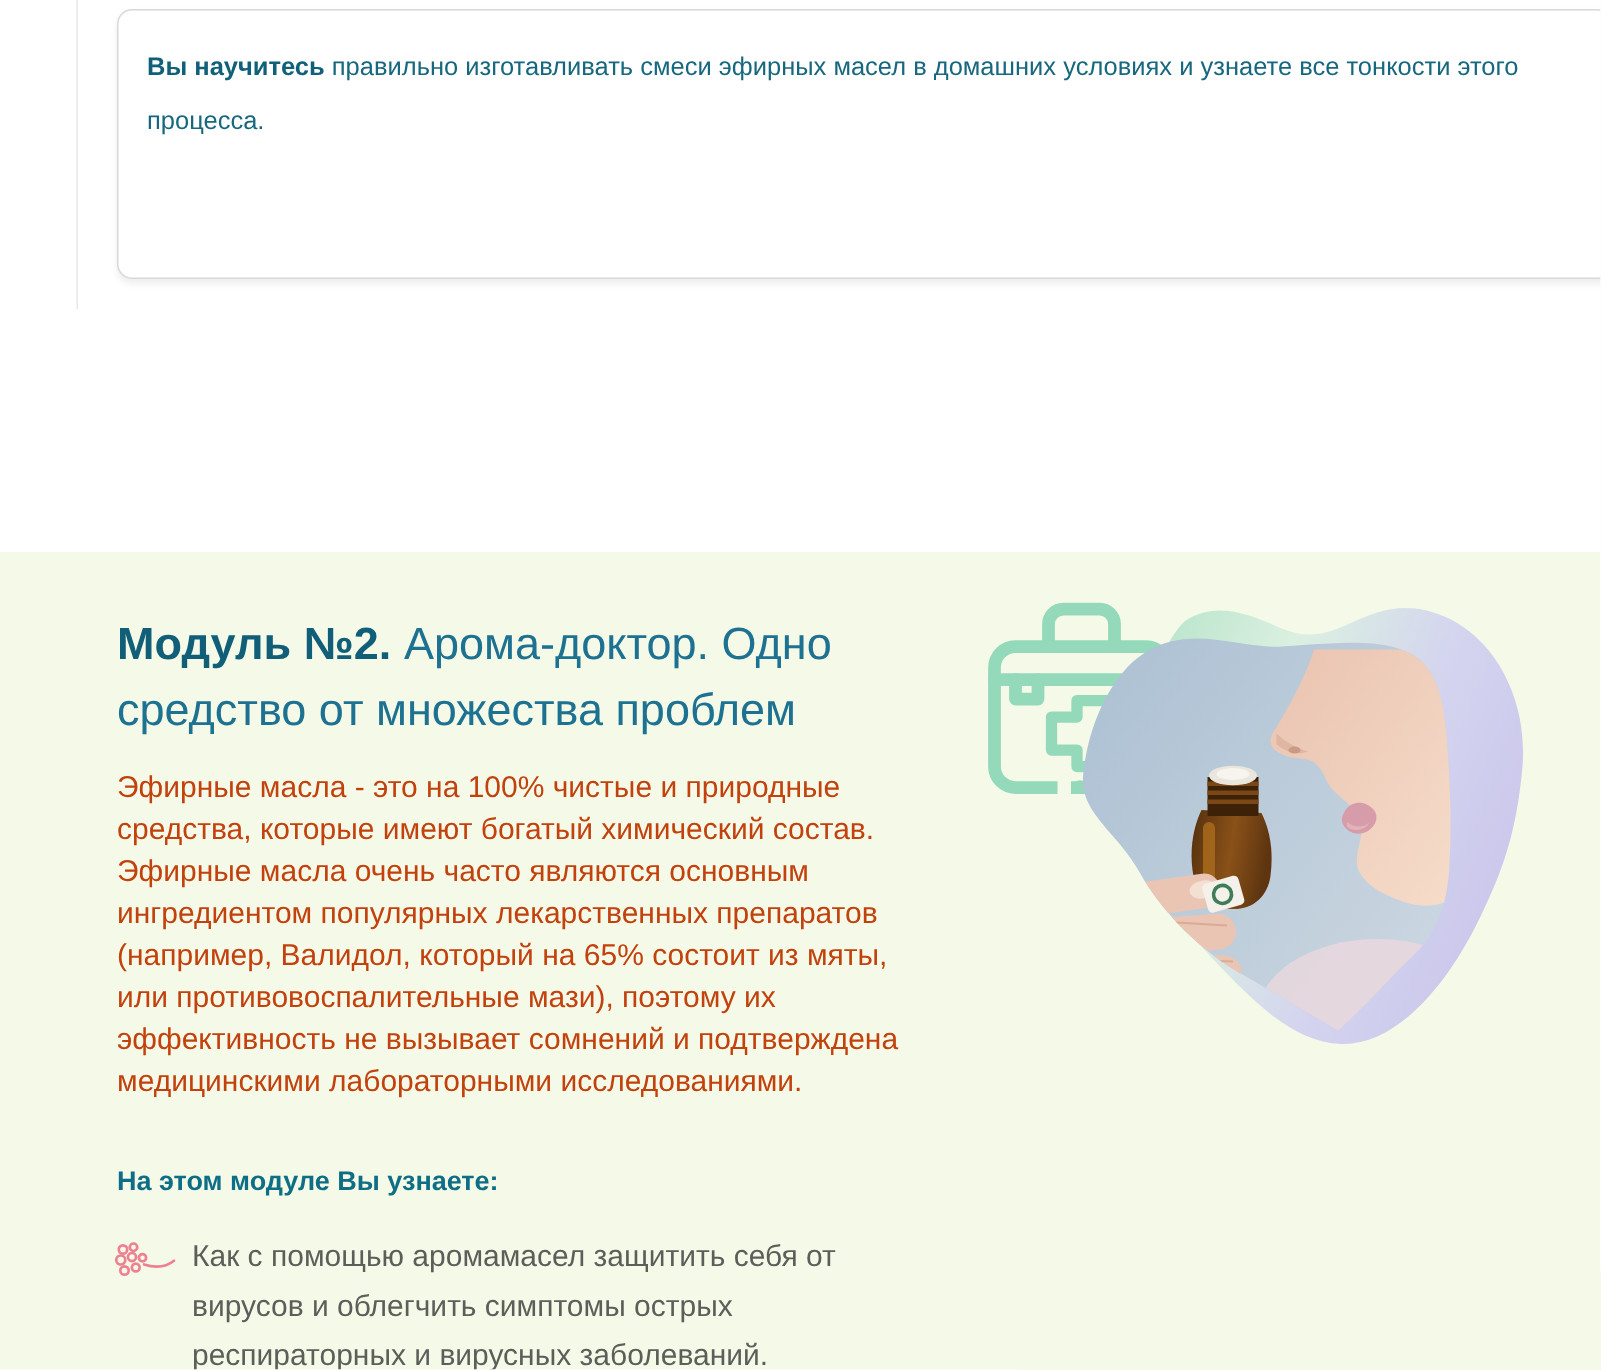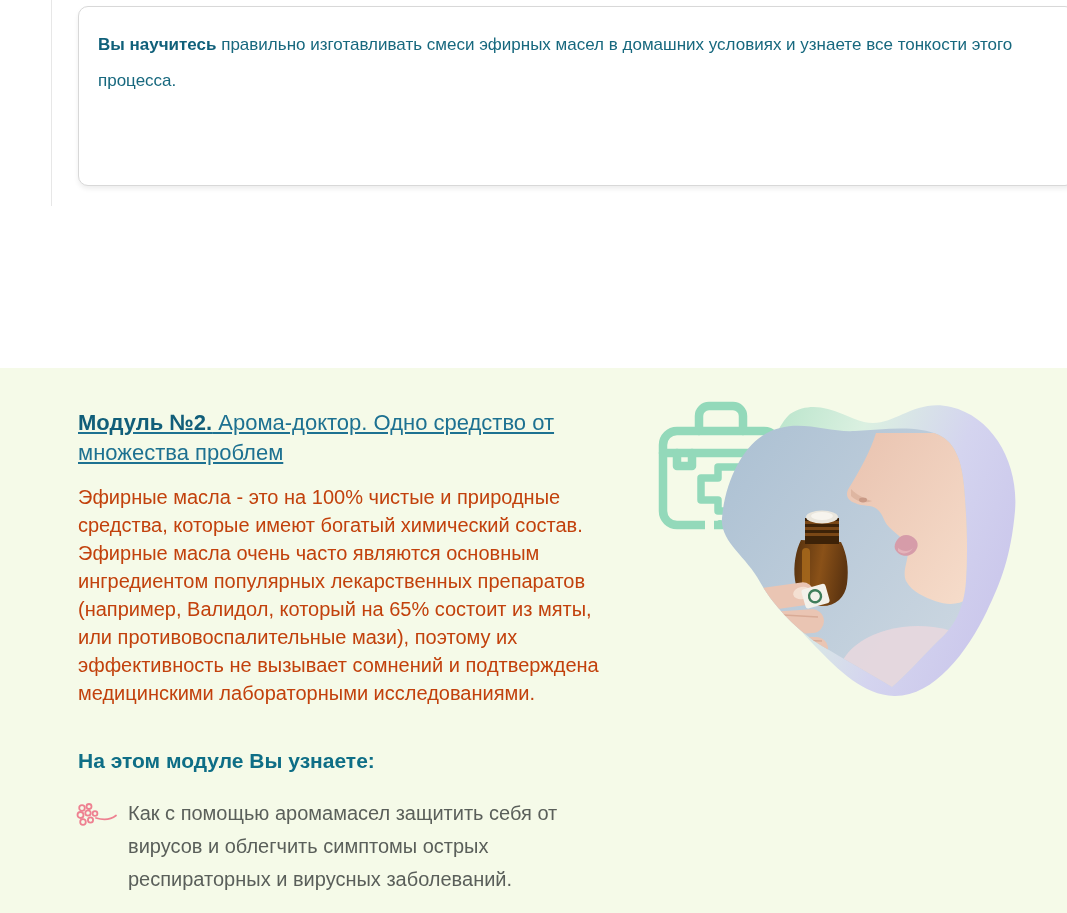--- a/index.html
+++ b/index.html
@@ -10,24 +10,24 @@
   
   .intro-card{position:absolute;left:78px;top:6px;width:997px;height:180px;box-sizing:border-box;
       background:#ffffff;border:1px solid #d8d8d8;border-radius:10px;
       box-shadow:0 3px 5px rgba(0,0,0,.07);padding:20px 20px 0 19px;}
   .intro-card p{margin:0 0 9px 0;font-size:17px;line-height:36px;color:#17687e;}
   .intro-card strong{color:#10607a;}
 
   
   .module-section{position:absolute;left:0;top:368px;width:1067px;height:545px;background:#f5fae8;}
   .module-content{position:absolute;left:78px;top:40px;width:548px;}
-  .module-heading{margin:0;font-size:22px;line-height:30px;font-weight:normal;color:#1d7191;text-decoration:underline;}
+  .module-heading{margin:0;font-size:30px;line-height:44px;font-weight:normal;color:#1d7191;}
   .module-heading .lead{font-weight:bold;color:#115e79;}
   .module-desc{margin:15px 0 0 0;font-size:20px;line-height:28px;color:#c2410c;}
-  .module-list-title{margin:42px 0 0 0;font-size:21px;font-weight:bold;color:#0e6e86;}
+  .module-list-title{margin:42px 0 0 0;font-size:18px;font-weight:bold;color:#0e6e86;}
   .list-item{display:flex;margin:24px 0 0 -2px;}
   .bullet{flex:0 0 auto;margin:4px 10px 0 0;}
   .list-text{font-size:20px;line-height:33px;color:#5a5f5a;width:505px;}
 
   
   .illustration{position:absolute;left:650px;top:22px;}
 </style>
 </head>
 <body>
 

